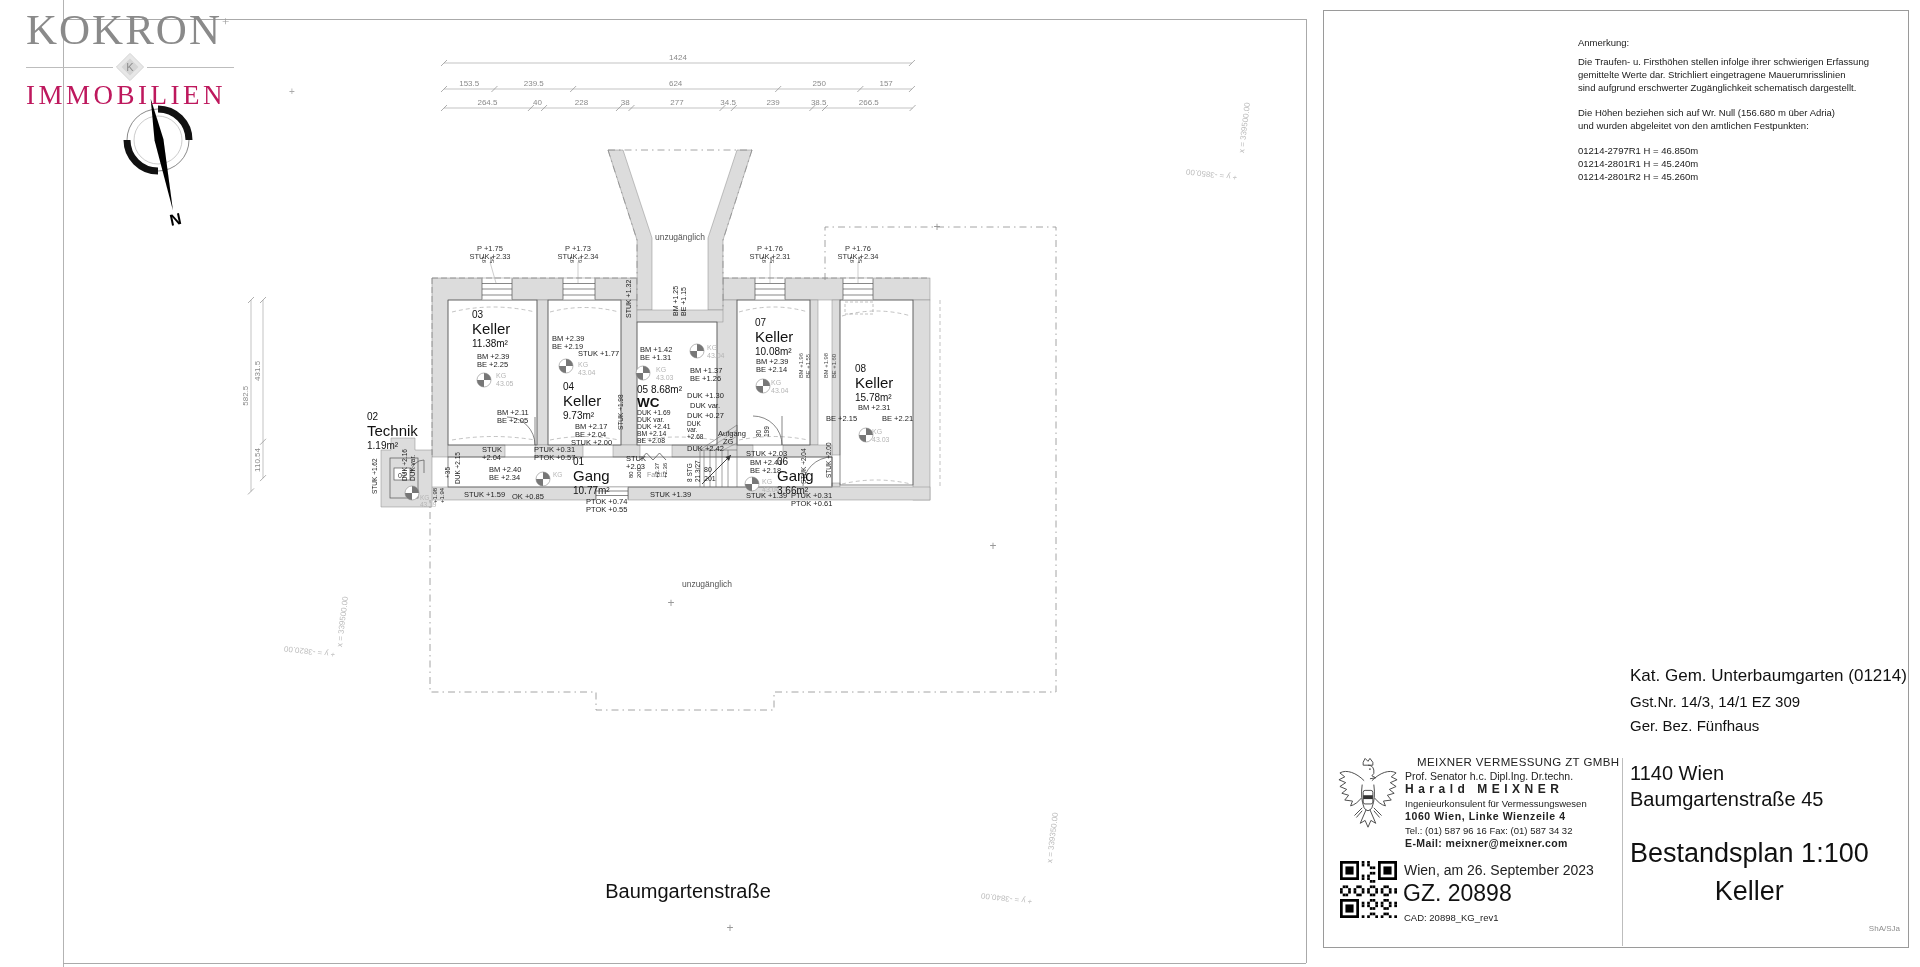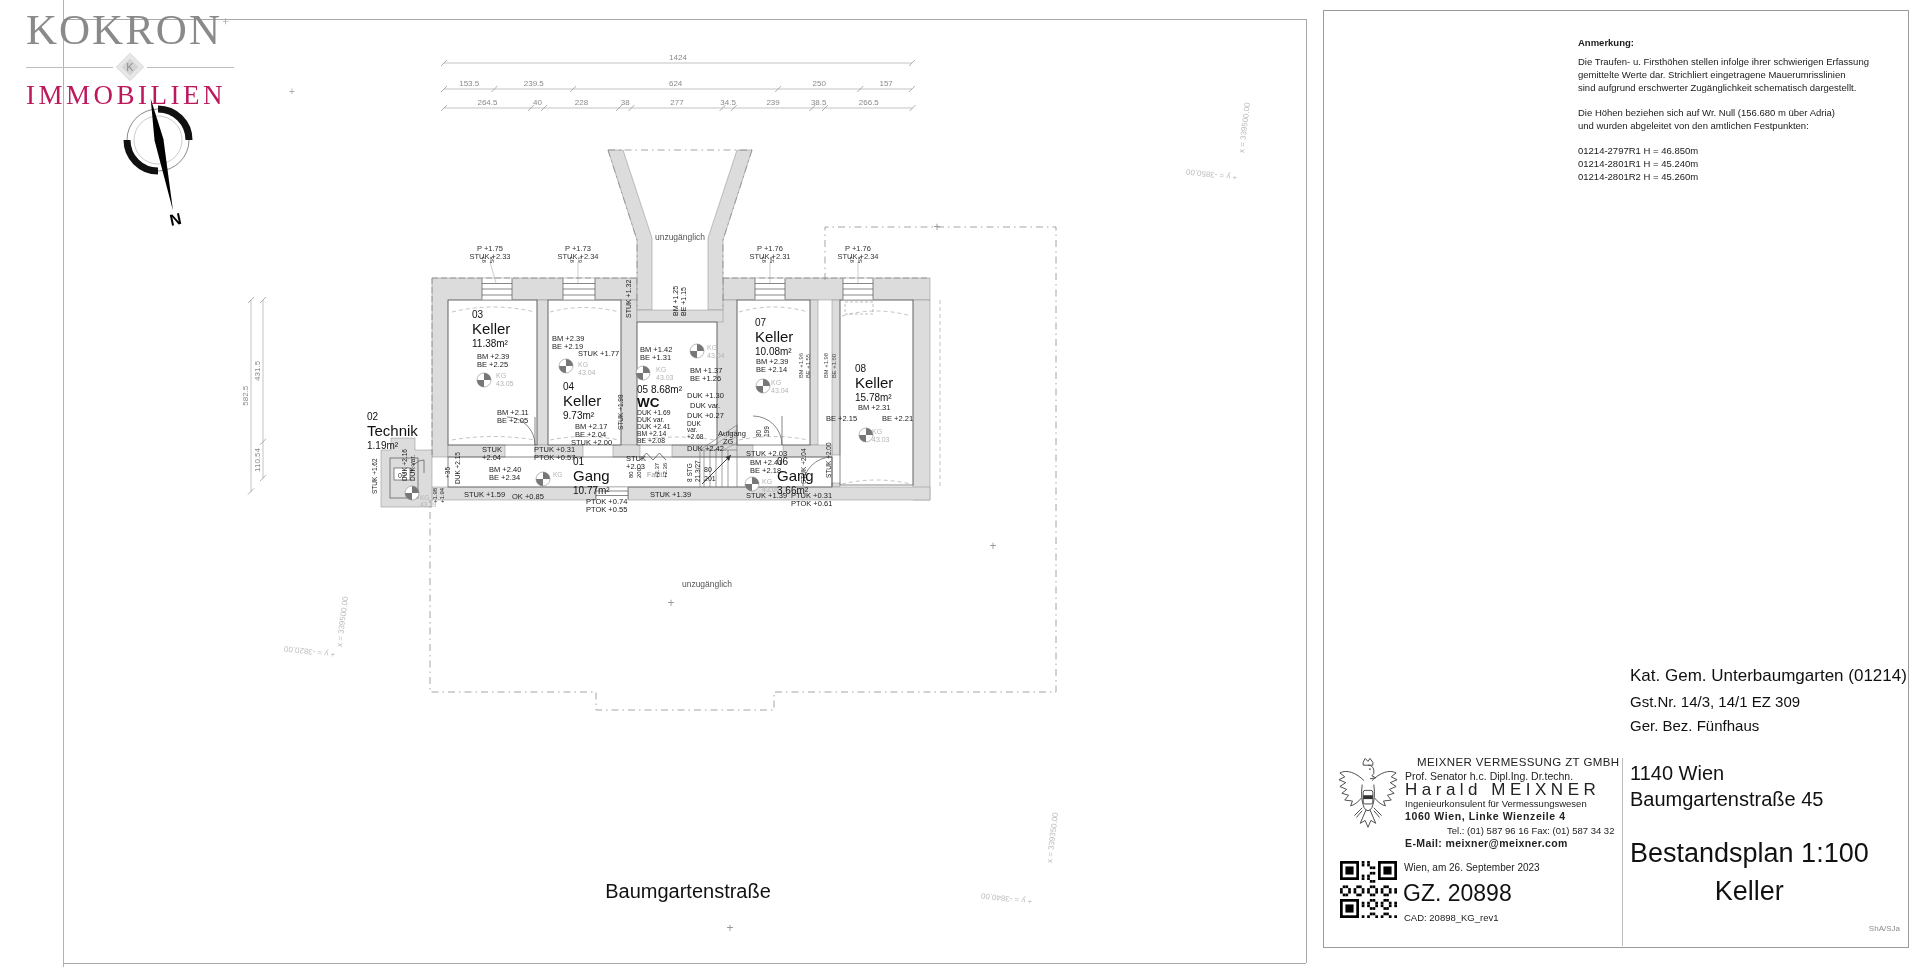--- a/index.html
+++ b/index.html
@@ -9,37 +9,37 @@
   .line{position:absolute;}
   
   .logo{position:absolute;left:26px;top:8px;width:208px;}
   .logo-brand{font-family:"Liberation Serif",serif;font-size:43px;line-height:1;color:#8a8a8a;letter-spacing:2px;white-space:nowrap;}
   .logo-reg{font-size:13px;color:#9a9a9a;vertical-align:18px;letter-spacing:0;}
   .logo-mid{display:flex;align-items:center;height:30px;margin:1px 0 0 0;}
   .logo-rule{flex:1;height:1px;background:#bdbdbd;}
   .logo-sub{font-family:"Liberation Serif",serif;font-size:27px;line-height:1;color:#be185d;letter-spacing:3.5px;white-space:nowrap;}
   
   .anm-block{position:absolute;left:1578px;top:36px;width:330px;font-size:9.5px;line-height:13px;color:#1a1a1a;}
-  .anm-title{margin:0 0 6px 0;font-weight:bold;}
+  .anm-title{margin:0 0 6px 0;}
   .anm{white-space:pre-line;margin:0 0 12px 0;}
   .kat-block{position:absolute;left:1630px;top:666px;color:#111;}
   .kat-1{font-size:17px;margin-bottom:7px;white-space:nowrap;}
   .kat-2,.kat-3{font-size:15px;margin-bottom:7px;white-space:nowrap;}
   .addr-block{position:absolute;left:1630px;top:760px;font-size:20px;line-height:26px;color:#111;}
   .title-block{position:absolute;left:1630px;top:834px;font-size:27px;line-height:38px;color:#111;text-align:center;}
   .initials{position:absolute;left:1820px;top:924px;width:80px;text-align:right;font-size:8px;color:#8d8d8d;}
   .surv-text{position:absolute;left:1405px;top:756px;width:220px;line-height:13.5px;color:#222;}
   .sv1{font-size:11.5px;letter-spacing:.4px;white-space:nowrap;padding-left:12px;}
   .sv2{font-size:10.5px;white-space:nowrap;}
-  .sv3{font-size:17px;font-weight:normal;letter-spacing:4.5px;white-space:nowrap;}
+  .sv3{font-size:12px;font-weight:bold;letter-spacing:4.5px;white-space:nowrap;}
   .sv4{font-size:9.5px;white-space:nowrap;}
   .sv5{font-size:10.5px;font-weight:600;letter-spacing:.6px;white-space:nowrap;}
-  .sv6{font-size:9.5px;white-space:nowrap;margin-left:42px;}
+  .sv6{font-size:9.5px;white-space:nowrap;}
   .sv7{font-size:10.5px;font-weight:600;letter-spacing:.4px;white-space:nowrap;}
-  .stamp-date{position:absolute;left:1404px;top:862px;font-size:10px;color:#222;white-space:nowrap;}
+  .stamp-date{position:absolute;left:1404px;top:862px;font-size:14px;color:#222;white-space:nowrap;}
   .stamp-gz{position:absolute;left:1403px;top:880px;font-size:23px;color:#111;white-space:nowrap;}
   .stamp-cad{position:absolute;left:1404px;top:912px;font-size:9.5px;color:#222;white-space:nowrap;}
   svg text{font-family:"Liberation Sans",sans-serif;}
 </style>
 </head>
 <body>
 
 <div id="page">
 
   <div class="line" style="left:63px;top:0;height:967px;border-left:1px solid #b3b3b3;"></div>

